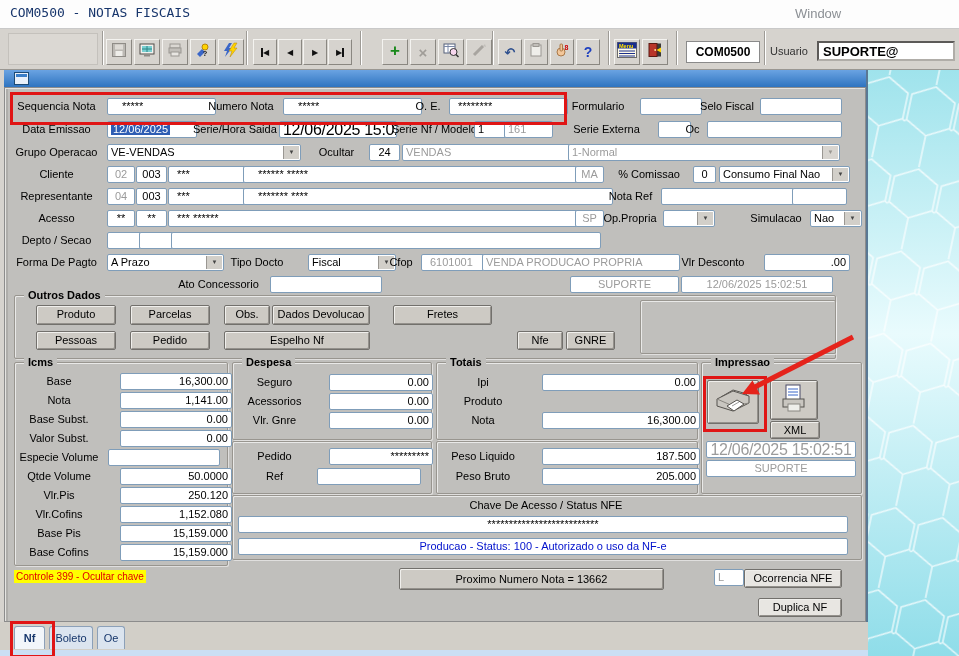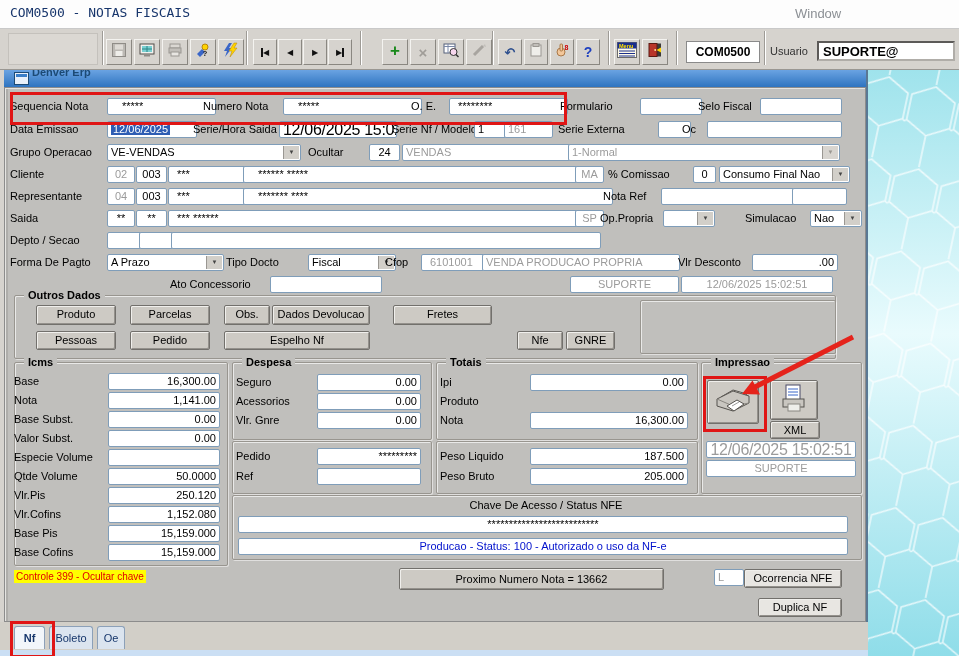--- a/index.html
+++ b/index.html
@@ -24,24 +24,24 @@
   .wintitle .t{margin:-4px 0 0 28px;font:bold 11px "Liberation Sans",sans-serif;color:#1c4a75;}
   .winicon{position:absolute;left:10px;top:2px;width:13px;height:11px;background:#e8f0fa;border:1px solid #1c4a75;}
   .winicon i{position:absolute;left:1px;top:1px;right:1px;height:3px;background:#3a7ec8;}
   .canvas{position:absolute;left:4px;top:87px;width:862px;height:535px;background:#c0bfbc;border:1px solid #8c8c8c;box-shadow:inset 1px 1px 0 #e5e4e1, inset 3px 0 0 #aeadaa;box-sizing:border-box;}
   .tabstrip{position:absolute;left:0;top:622px;width:868px;height:28px;background:#d2cfc8;border-bottom:1px solid #9a9792;}
   .botstrip{position:absolute;left:0;top:650px;width:868px;height:6px;background:#cbdff4;}
   
   .cyan{position:absolute;left:866px;top:70px;width:93px;height:586px;}
   .cyanline{position:absolute;left:866px;top:70px;width:2px;height:586px;background:#5a7894;}
   
-  .lbl{position:absolute;height:17px;font:11px/17px "Liberation Sans",sans-serif;color:#000;text-align:left;white-space:nowrap;}
+  .lbl{position:absolute;height:17px;font:11px/17px "Liberation Sans",sans-serif;color:#000;text-align:center;white-space:nowrap;}
   .fld{position:absolute;height:15px;background:#fff;border:1px solid #7f9db9;border-radius:2px;font:11px/15px "Liberation Sans",sans-serif;padding:0 3px;color:#000;overflow:hidden;white-space:nowrap;box-sizing:content-box;}
   .ro{color:#9b9b9b;}
-  .num{text-align:right;}
+  .num{text-align:right;margin-left:12px;}
   .ctr{text-align:center;padding:0;}
   .blue{color:#0010cc;}
   .pad14{padding-left:14px;}
   .pad8{padding-left:8px;}
   .sm{font-size:16px;letter-spacing:-0.3px;}
   .sel{background:#2e5db3;color:#fff;padding:0 2px;}
   .dd{padding-right:18px;}
   .dda{position:absolute;right:1px;top:1px;bottom:1px;width:15px;background:#d2cfc9;border-left:1px solid #9a9792;display:flex;align-items:center;justify-content:center;font-size:6px;color:#444;}
   .dd.ro .dda{color:#9a9792;background:#d8d5d0;}
   .gb{position:absolute;border:1px solid #98958f;border-radius:2px;box-shadow:inset 1px 1px 0 rgba(255,255,255,.65), 1px 1px 0 rgba(255,255,255,.5);}
@@ -211,21 +211,20 @@
       <rect width="93" height="586" fill="url(#cybg)"></rect>
       <rect width="93" height="586" fill="url(#hexp)"></rect>
     </svg>
   </div>
   <div class="cyanline"></div>
 
   <div class="wintitle">
     <div class="winicon">
         <i></i>
       </div>
-    <div class="t">Denver Erp</div>
   </div>
   <div class="canvas"></div>
   <div class="tabstrip"></div>
   <div class="botstrip"></div>
 
   <div class="lbl" style="left:10px;top:98px;width:93px">Sequencia Nota</div>
   <div class="fld pad14" style="left:107px;top:98px;width:90px">*****</div>
   <div class="lbl" style="left:203px;top:98px;width:76px">Numero Nota</div>
   <div class="fld pad14" style="left:283px;top:98px;width:120px">*****</div>
   <div class="lbl" style="left:411px;top:98px;width:34px">O. E.</div>
@@ -266,21 +265,21 @@
 
   <div class="lbl" style="left:10px;top:188px;width:93px">Representante</div>
   <div class="fld ro ctr" style="left:107px;top:188px;width:26px">04</div>
   <div class="fld ctr" style="left:136px;top:188px;width:29px">003</div>
   <div class="fld pad8" style="left:168px;top:188px;width:71px">***</div>
   <div class="fld pad14" style="left:243px;top:188px;width:351px">******* ****</div>
   <div class="lbl" style="left:603px;top:188px;width:55px">Nota Ref</div>
   <div class="fld" style="left:661px;top:188px;width:126px"></div>
   <div class="fld" style="left:792px;top:188px;width:47px"></div>
 
-  <div class="lbl" style="left:10px;top:210px;width:93px">Saida</div>
+  <div class="lbl" style="left:10px;top:210px;width:93px">Acesso</div>
   <div class="fld ctr" style="left:107px;top:210px;width:26px">**</div>
   <div class="fld ctr" style="left:136px;top:210px;width:29px">**</div>
   <div class="fld pad8" style="left:168px;top:210px;width:398px">*** ******</div>
   <div class="fld ro ctr" style="left:575px;top:210px;width:27px">SP</div>
   <div class="lbl" style="left:600px;top:210px;width:60px">Op.Propria</div>
   <div class="fld dd" style="left:663px;top:210px;width:29px"><span></span><span class="dda">▼</span></div>
   <div class="lbl" style="left:745px;top:210px;width:62px">Simulacao</div>
   <div class="fld dd" style="left:810px;top:210px;width:29px"><span>Nao</span><span class="dda">▼</span></div>
 
   <div class="lbl" style="left:10px;top:232px;width:93px">Depto / Secao</div>

